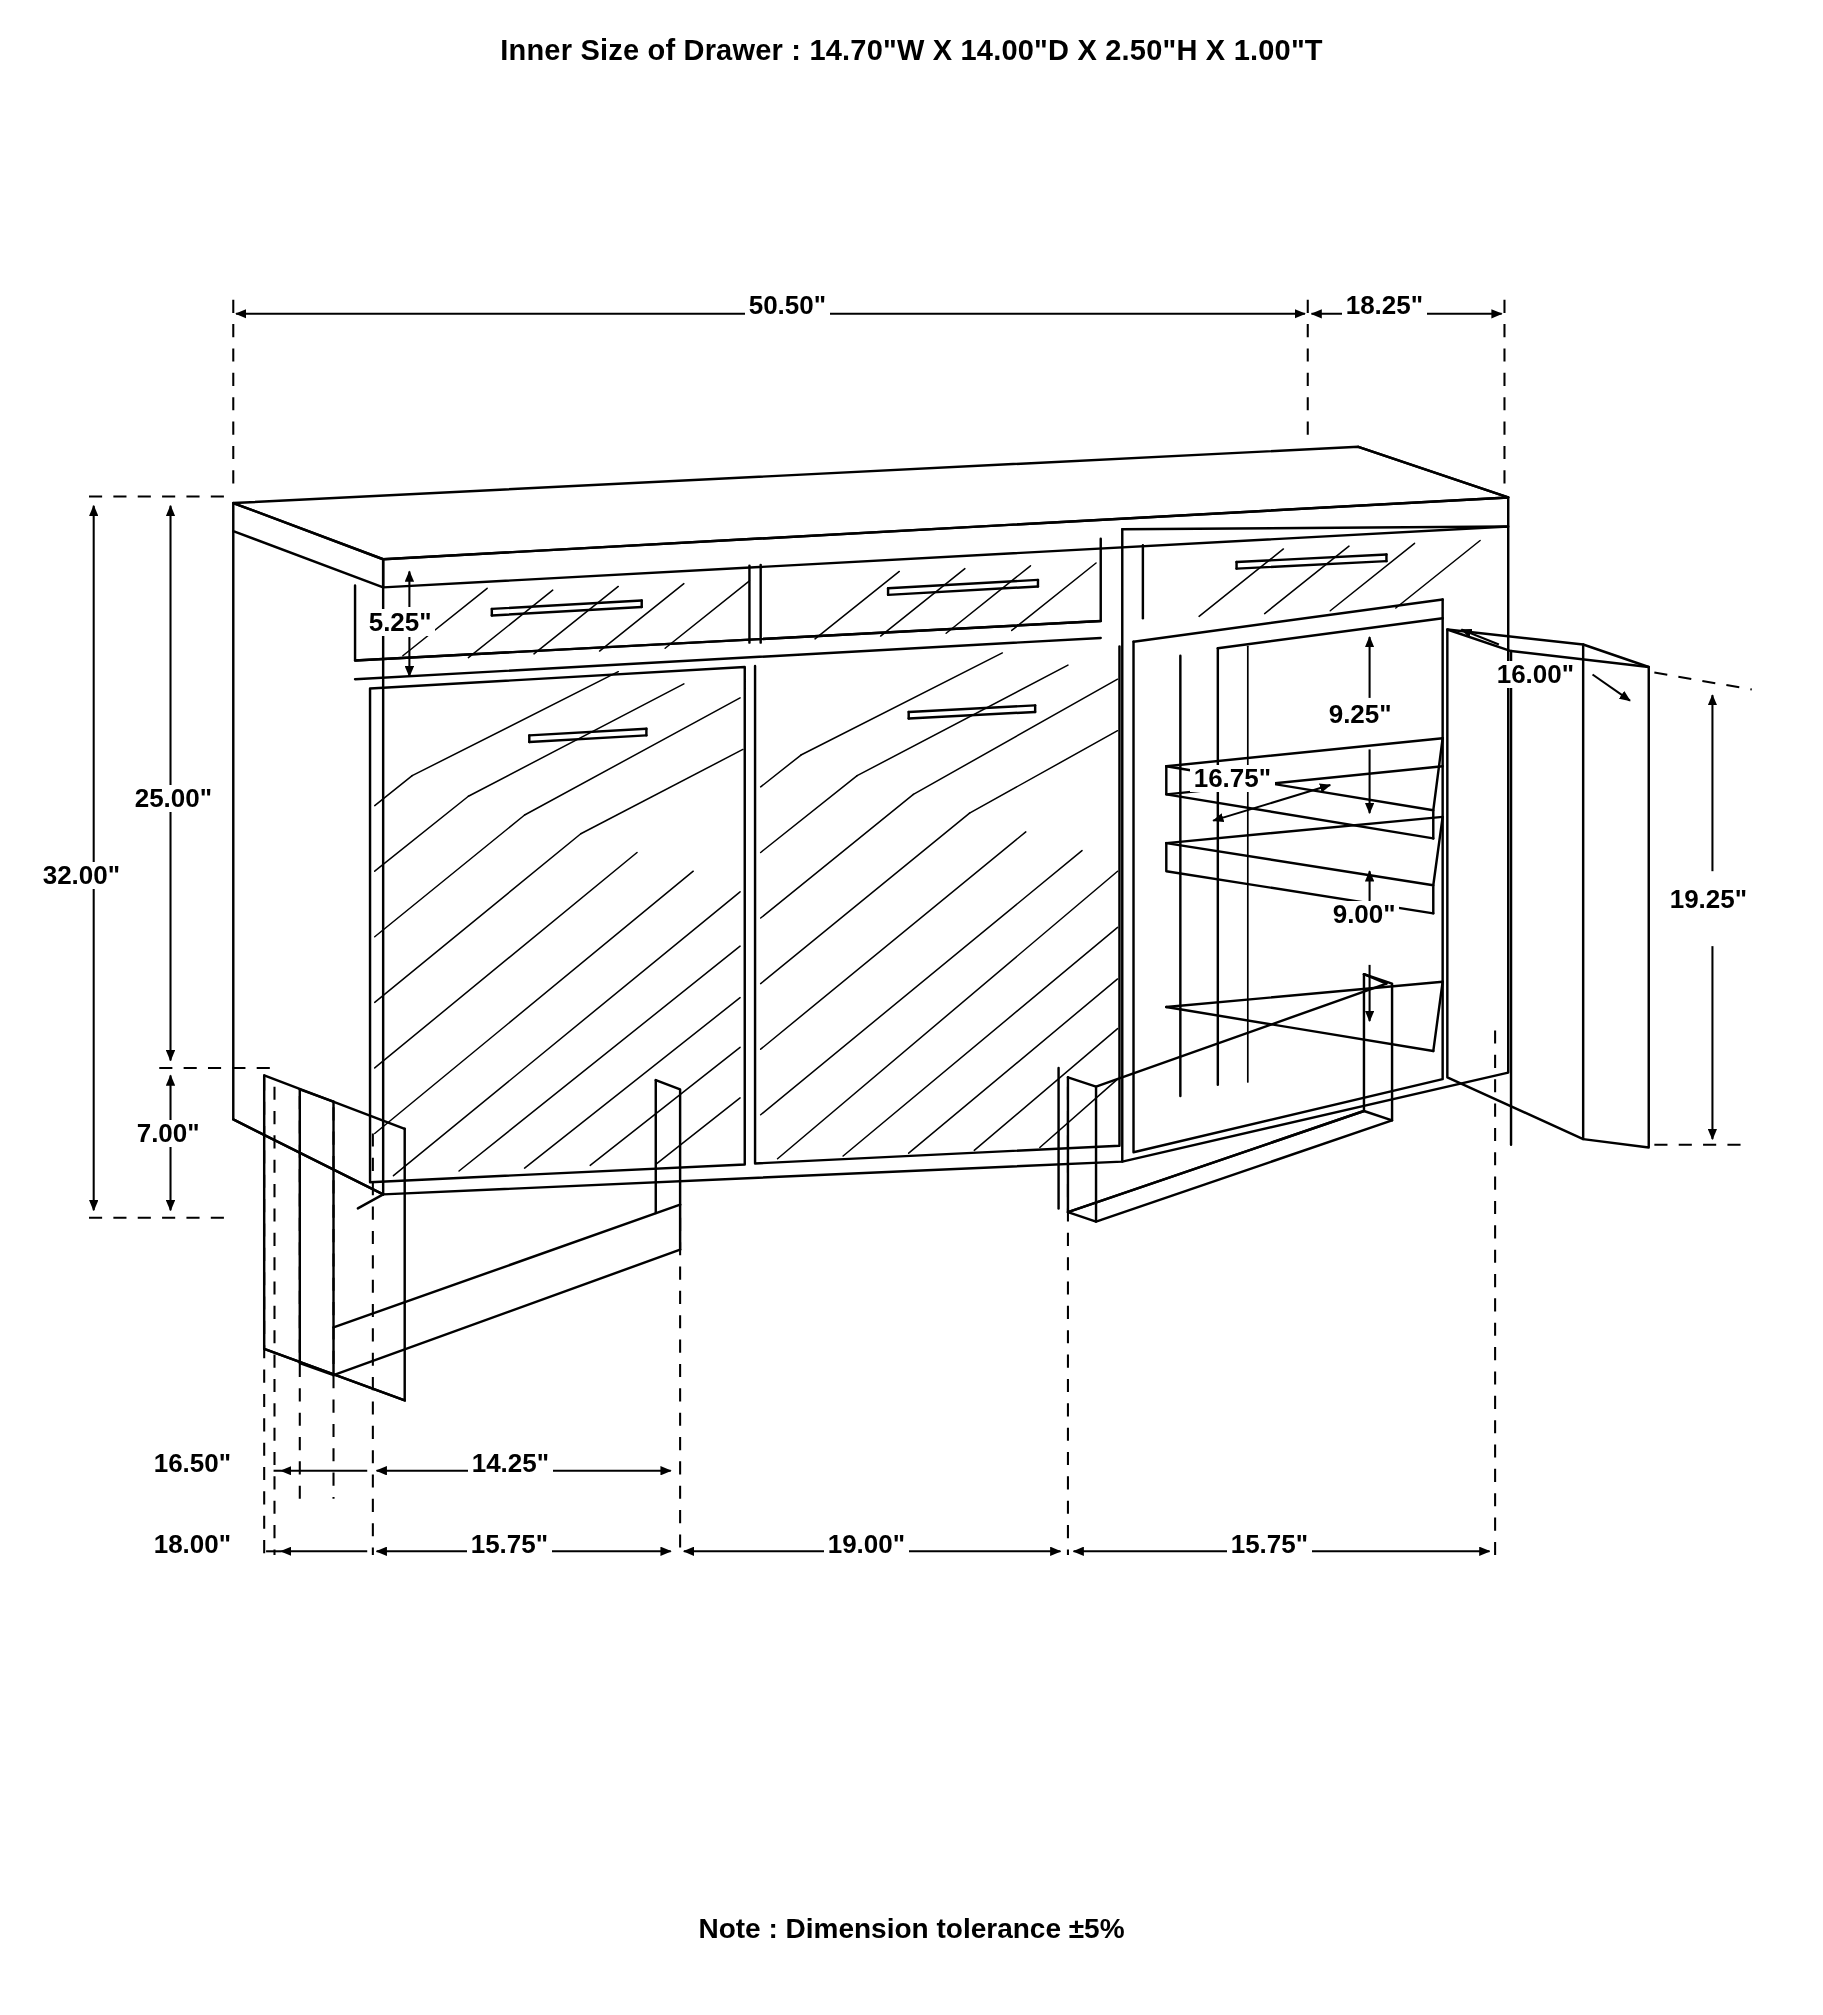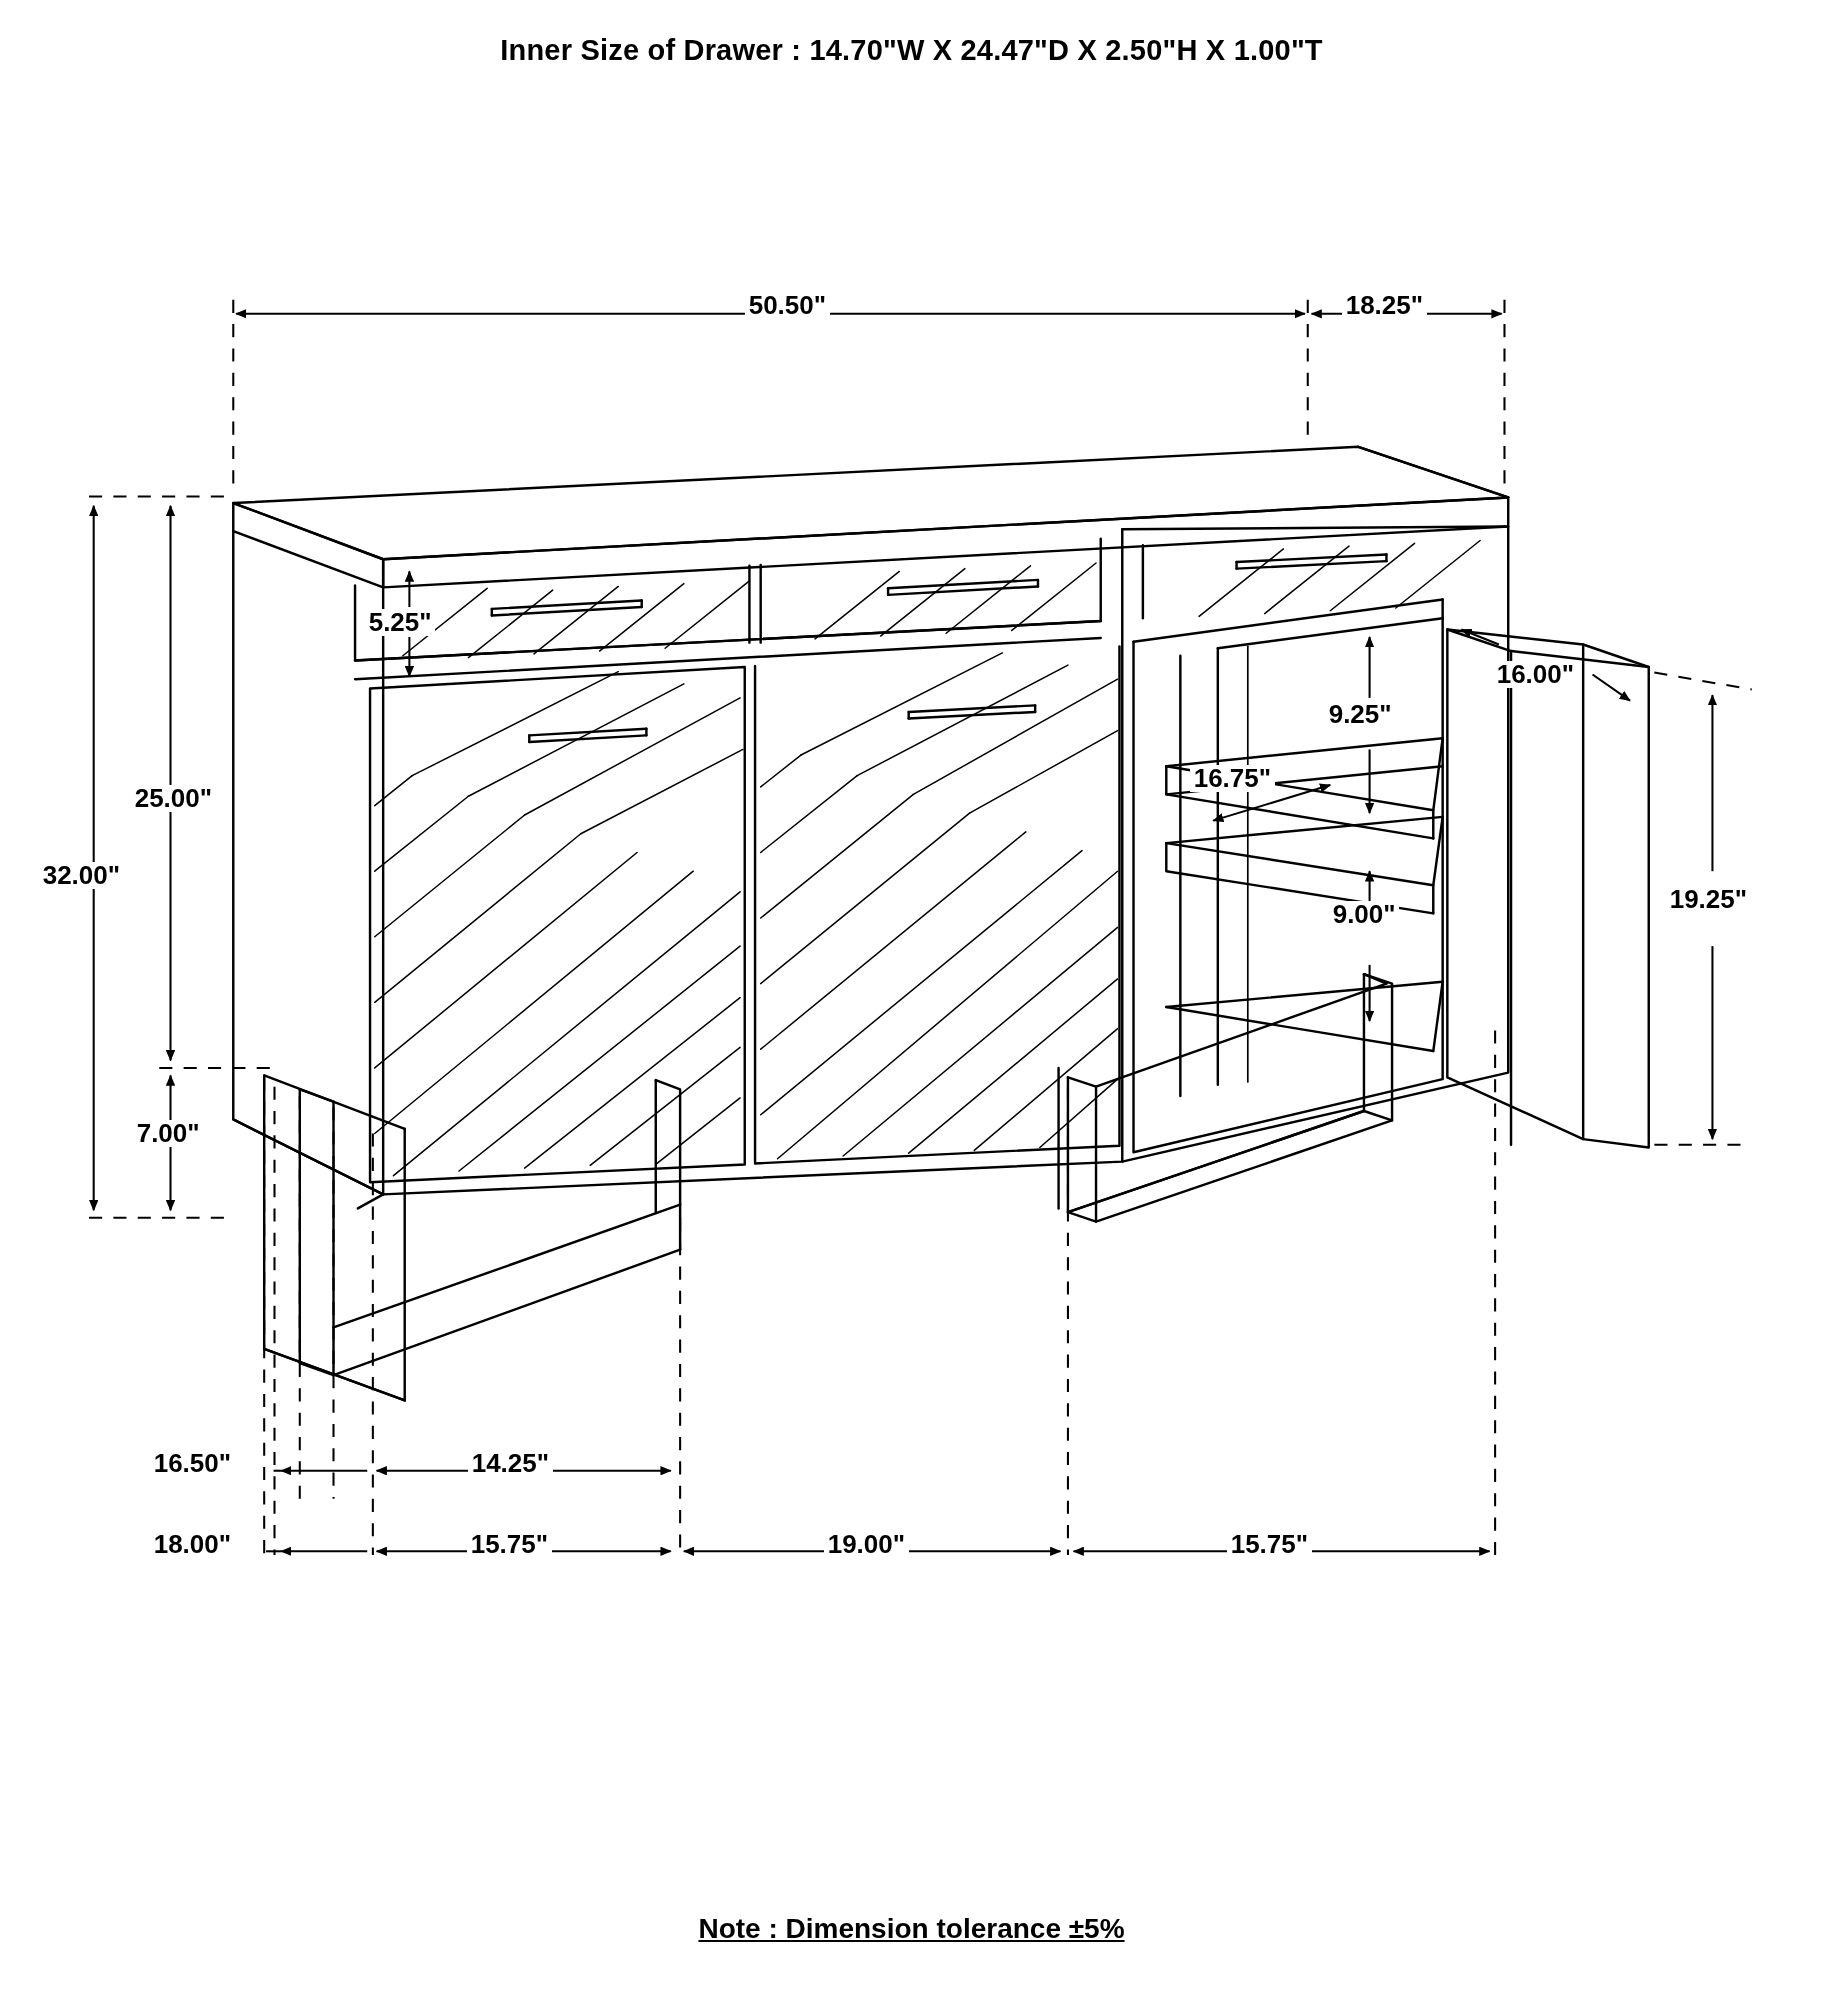--- a/index.html
+++ b/index.html
@@ -32,21 +32,20 @@
     letter-spacing: 0.2px;
   }
   .note {
     position: absolute;
     left: 0;
     top: 1913px;
     width: 1823px;
     text-align: center;
     font-size: 28px;
     font-weight: bold;
-    text-decoration: underline;
   }
   svg#drawing {
     position: absolute;
     left: 0;
     top: 0;
     width: 1823px;
     height: 2015px;
   }
   .dimlbl {
     position: absolute;
@@ -56,21 +55,21 @@
     background: #ffffff;
     padding: 0 3.7px;
     line-height: 1.05;
   }
 </style>
 </head>
 <body>
 
 <div id="stage">
 
-  <div class="title">Inner Size of Drawer : 14.70"W X 24.47"D X 2.50"H X 1.00"T</div>
+  <div class="title">Inner Size of Drawer : 14.70"W X 14.00"D X 2.50"H X 1.00"T</div>
 
   <svg id="drawing" viewBox="0 0 1946 2151" xmlns="http://www.w3.org/2000/svg">
     <defs>
       <marker id="ah" markerWidth="12" markerHeight="10" refX="11" refY="5" orient="auto" markerUnits="userSpaceOnUse">
         <path d="M0,0 L12,5 L0,10 z" fill="#000"></path>
       </marker>
       <marker id="ahs" markerWidth="12" markerHeight="10" refX="1" refY="5" orient="auto" markerUnits="userSpaceOnUse">
         <path d="M12,0 L0,5 L12,10 z" fill="#000"></path>
       </marker>
     </defs>

